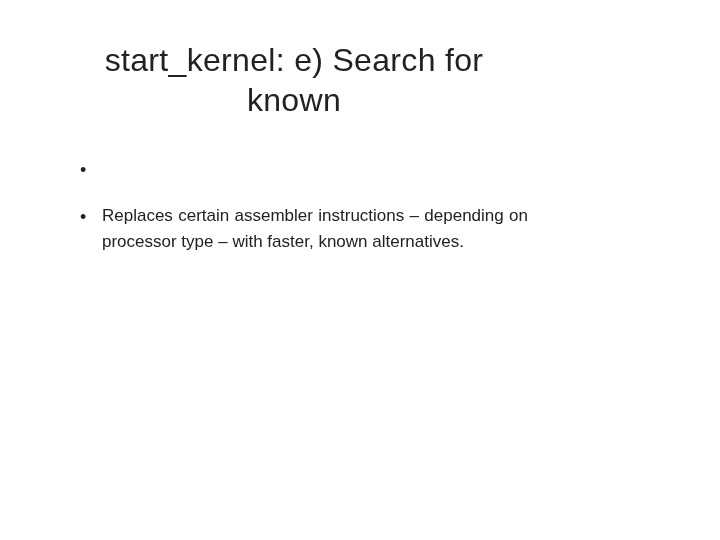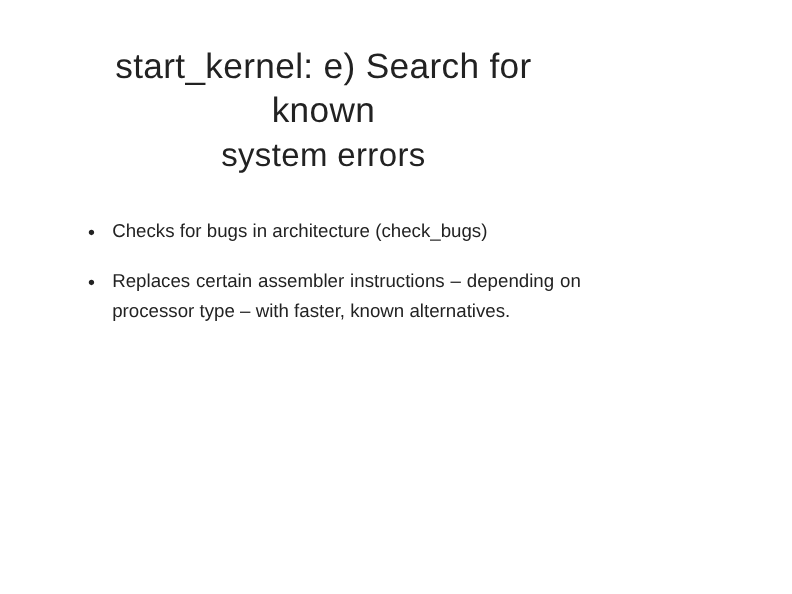--- a/index.html
+++ b/index.html
@@ -71,29 +71,27 @@
     }
   </style>
 </head>
 <body>
 
 <div class="slide-container">
 
   <div class="title-area">
     <div class="title-text">
       <span>start_kernel: e) Search for known</span><br>
-      <span class="system-word">system errors</span>
     </div>
   </div>
 
   <div class="content-area">
 
     <div class="bullet-item">
       <span class="bullet-dot">•</span>
-      <span class="bullet-text">Checks for bugs in architecture (check_bugs)</span>
     </div>
 
     <div class="bullet-item">
       <span class="bullet-dot">•</span>
       <span class="bullet-text">Replaces certain assembler instructions – depending on processor type – with faster, known alternatives.</span>
     </div>
 
   </div>
 
 </div>

